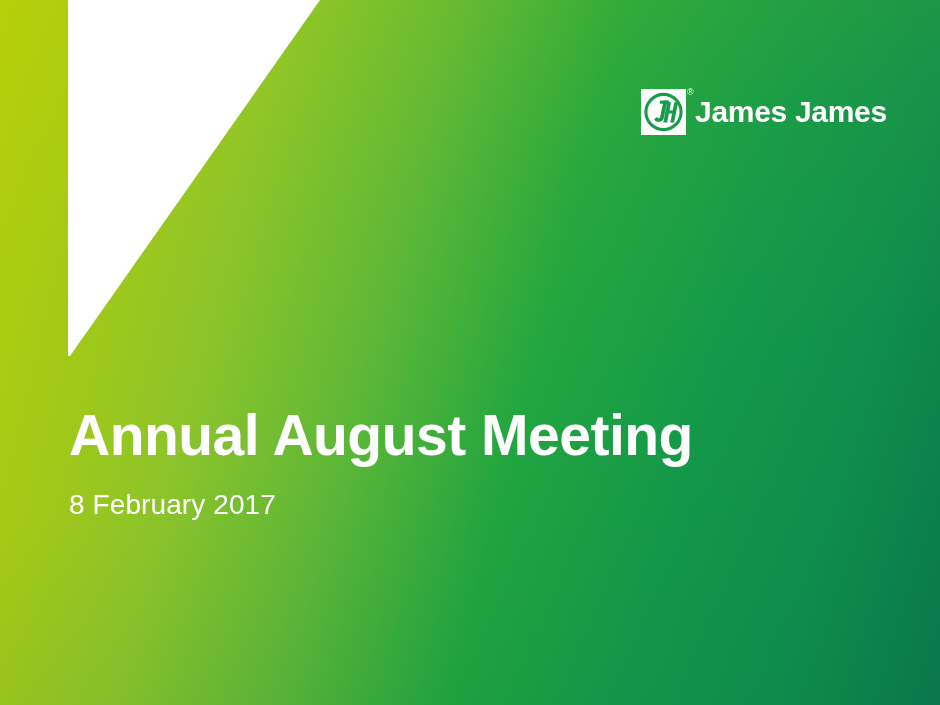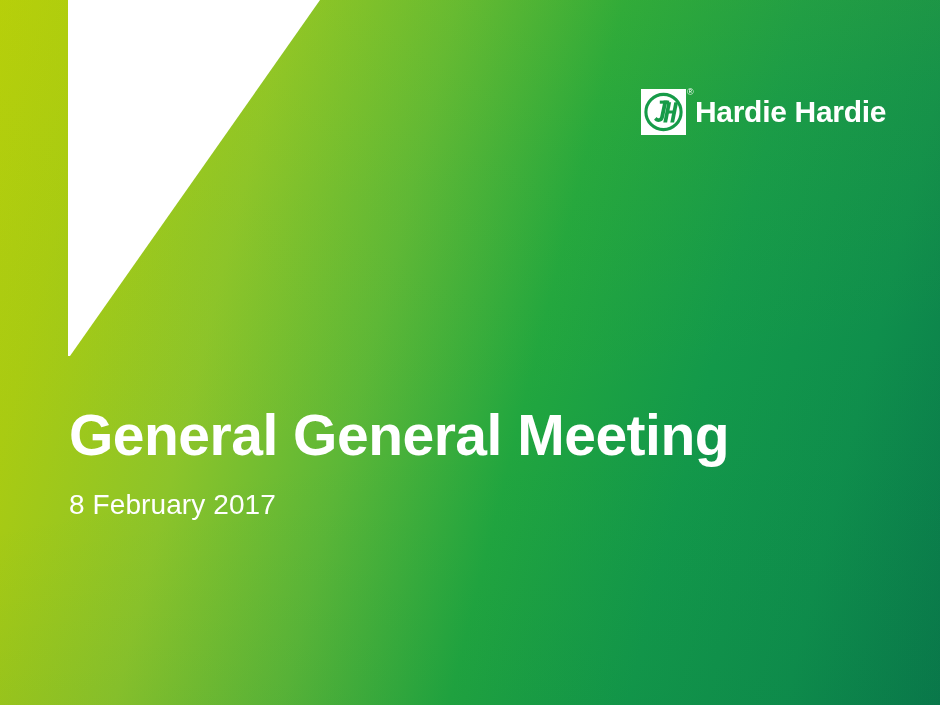--- a/index.html
+++ b/index.html
@@ -152,21 +152,21 @@
           <path d="M26.3 13.2 L30.1 13.2 L26.1 33.6 L22.3 33.6 Z"></path>
 
           <path d="M33.3 13.2 L37.1 13.2 L33.1 33.6 L29.3 33.6 Z"></path>
 
           <path d="M25.6 21.4 L35.0 21.4 L34.4 24.5 L25.0 24.5 Z"></path>
         </g>
       </svg>
       <span class="logo-reg">®</span>
     </div>
 
-    <span class="logo-wordmark">Hardie Hardie</span>
+    <span class="logo-wordmark">James James</span>
   </div>
 
   <div class="title-block">
-    <h1 class="slide-title">General General Meeting</h1>
+    <h1 class="slide-title">Annual August Meeting</h1>
     <p class="slide-subtitle">8 February 2017</p>
   </div>
 
 </div>
 
 </body></html>

